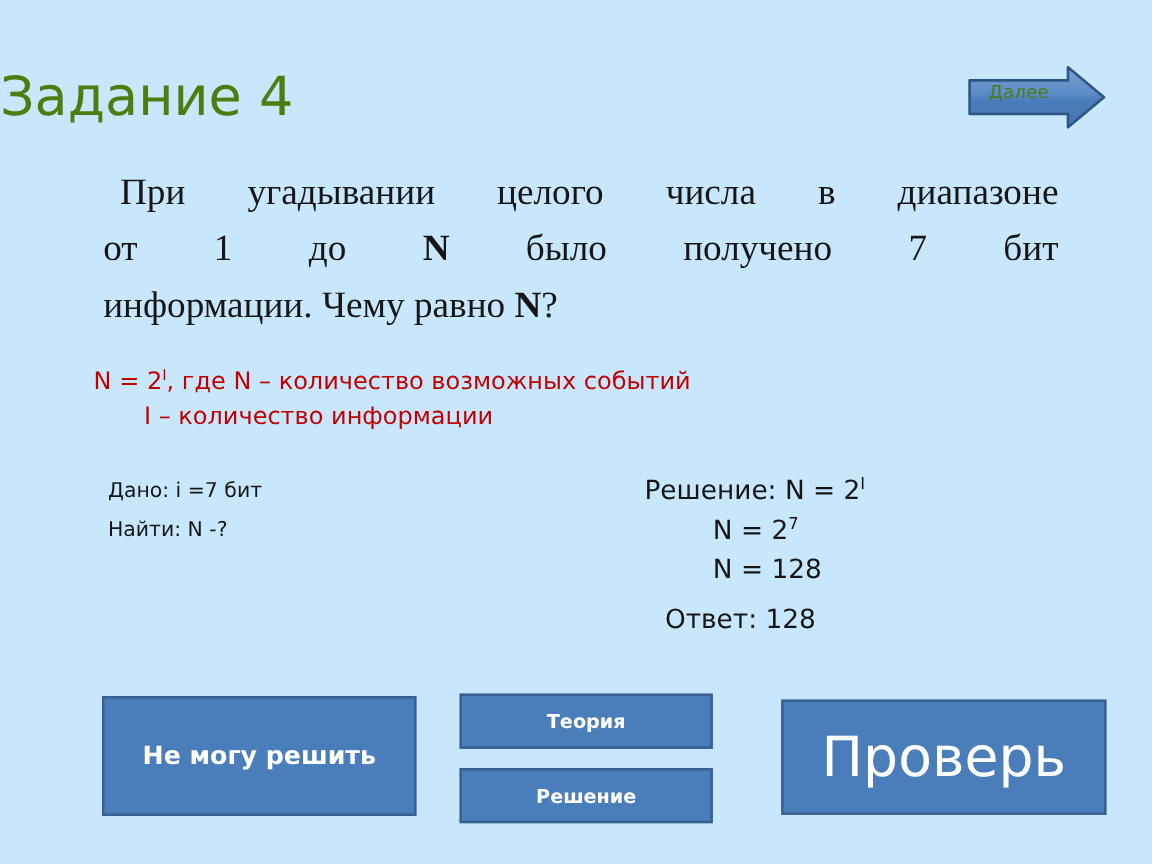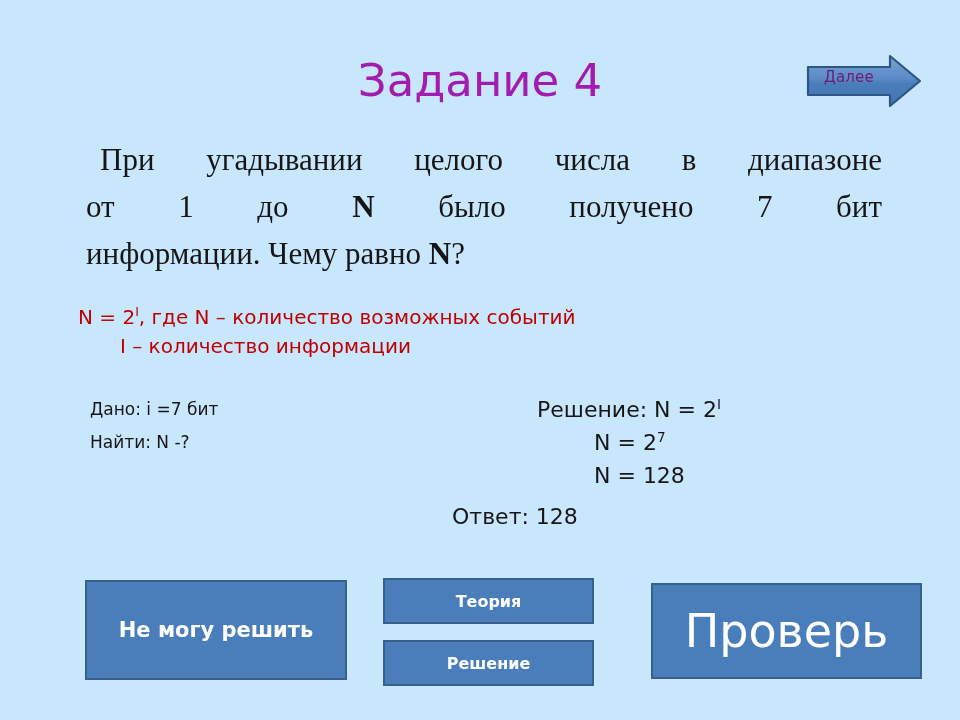--- a/index.html
+++ b/index.html
@@ -37,36 +37,36 @@
     width: 116px;
     height: 54px;
   }
   .next-arrow-label {
     position: absolute;
     left: 0;
     top: 14px;
     width: 86px;
     text-align: center;
     font-size: 15px;
-    color: #701a75;
+    color: #4d7c0f;
     font-family: "DejaVu Sans", sans-serif;
     letter-spacing: 0.2px;
     pointer-events: none;
   }
 
   
   .slide-title {
     position: absolute;
     left: 0;
     top: 54px;
     width: 960px;
-    text-align: center;
+    text-align: left;
     font-size: 45px;
     line-height: 54px;
-    color: #a21caf;
+    color: #4d7c0f;
     font-family: "DejaVu Sans", sans-serif;
     font-weight: 400;
   }
 
   
   .question {
     position: absolute;
     left: 86px;
     top: 136px;
     width: 796px;
@@ -137,21 +137,21 @@
     width: 330px;
     font-size: 22px;
     line-height: 33px;
     color: #161616;
     font-family: "DejaVu Sans", sans-serif;
   }
   .solution .s-line { white-space: nowrap; }
   .solution .s-1 { padding-left: 24px; text-align: center; }
   .solution .s-2 { padding-left: 142px; }
   .solution .s-3 { padding-left: 142px; }
-  .solution .s-4 { padding-left: 0px; padding-top: 8px; }
+  .solution .s-4 { padding-left: 0px; padding-top: 8px; text-align: center; }
 
   
   .btn {
     position: absolute;
     background: #4a7ebb;
     border: 2px solid #37608f;
     color: #ffffff;
     font-family: "DejaVu Sans", sans-serif;
     display: flex;
     align-items: center;

